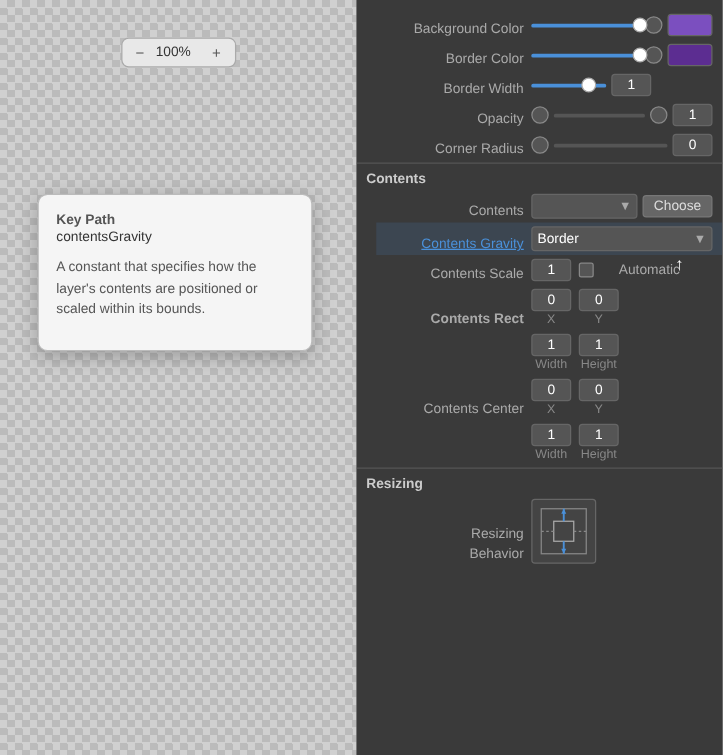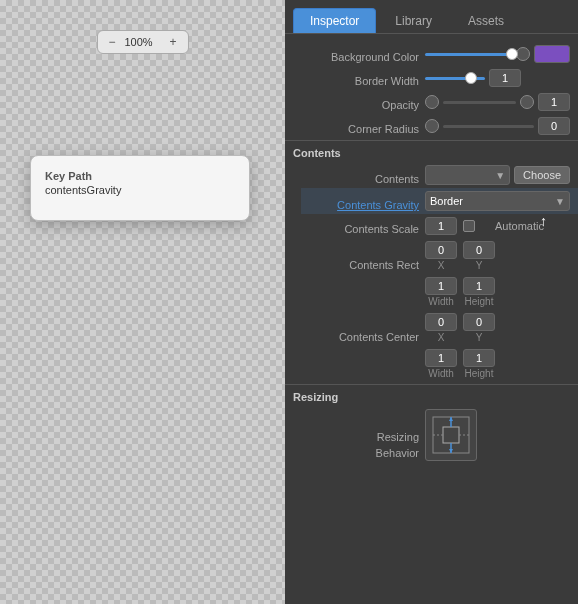--- a/index.html
+++ b/index.html
@@ -284,44 +284,50 @@
 
   <div class="toolbar">
     <button class="toolbar-btn">−</button>
     <span class="toolbar-zoom">100%</span>
     <button class="toolbar-btn">+</button>
   </div>
 
   <div class="tooltip-popup">
     <div class="tooltip-section-label">Key Path</div>
     <div class="tooltip-value">contentsGravity</div>
+    <div class="tooltip-desc">A constant that specifies how the layer's contents are positioned or scaled within its bounds.</div>
   </div>
 </div>
 
 <div class="right-panel">
 
-  <div class="tab-bar">
-    <div class="tab active">Inspector</div>
-    <div class="tab">Library</div>
-    <div class="tab">Assets</div>
-  </div>
 
   <div class="inspector-content">
 
     <div class="prop-row">
       <div class="prop-label" style="width:110px;">Background Color</div>
       <div class="prop-control">
         <div class="slider-track" style="margin-left:6px;">
           <div class="slider-thumb" style="right:-6px;"></div>
         </div>
         <div class="slider-end-circle"></div>
         <div class="color-swatch" style="background:#7B4FBF;"></div>
       </div>
     </div>
 
+    <div class="prop-row">
+      <div class="prop-label" style="width:110px;">Border Color</div>
+      <div class="prop-control">
+        <div class="slider-track" style="margin-left:6px;">
+          <div class="slider-thumb" style="right:-6px;"></div>
+        </div>
+        <div class="slider-end-circle"></div>
+        <div class="color-swatch" style="background:#5C2D91;"></div>
+      </div>
+    </div>
 
     <div class="prop-row">
       <div class="prop-label" style="width:110px;">Border Width</div>
       <div class="prop-control">
         <div class="slider-track" style="margin-left:6px; width:60px; flex:none;">
           <div class="slider-thumb" style="right:8px;"></div>
         </div>
         <input type="text" class="num-input" value="1" style="">
       </div>
     </div>
@@ -377,21 +383,21 @@
       <div class="prop-control" style="margin-left:6px; gap:6px;">
         <input type="text" class="num-input" value="1" style="">
         <div class="checkbox-container">
           <div class="checkbox"></div>
           <span style="color:#aaa;">Automatic</span>
         </div>
       </div>
     </div>
 
     <div class="prop-row">
-      <div class="prop-label" style="width:110px;">Contents Rect</div>
+      <div class="prop-label" style="width:110px;font-weight:bold;">Contents Rect</div>
       <div class="prop-control" style="margin-left:6px; gap:6px;">
         <div style="display:flex; flex-direction:column; align-items:center; gap:1px;">
           <input type="text" class="num-input" value="0" style="">
           <span style="color:#888; font-size:10px;">X</span>
         </div>
         <div style="display:flex; flex-direction:column; align-items:center; gap:1px;">
           <input type="text" class="num-input" value="0" style="">
           <span style="color:#888; font-size:10px;">Y</span>
         </div>
       </div>

